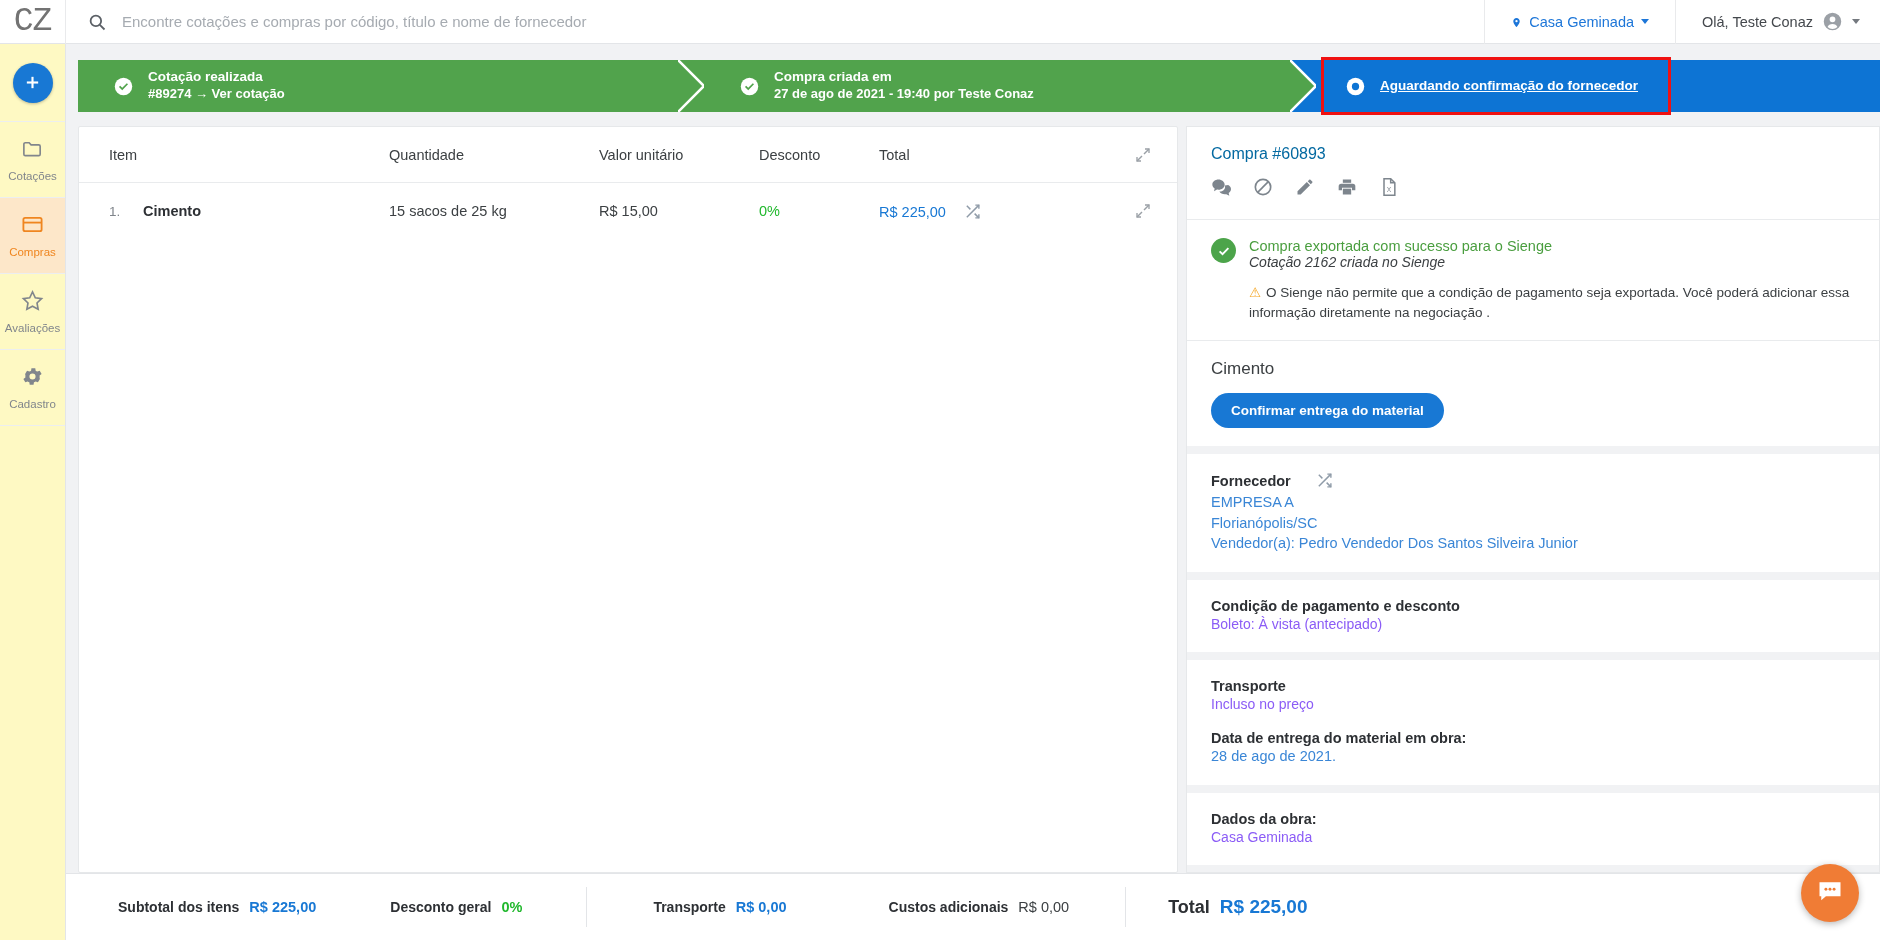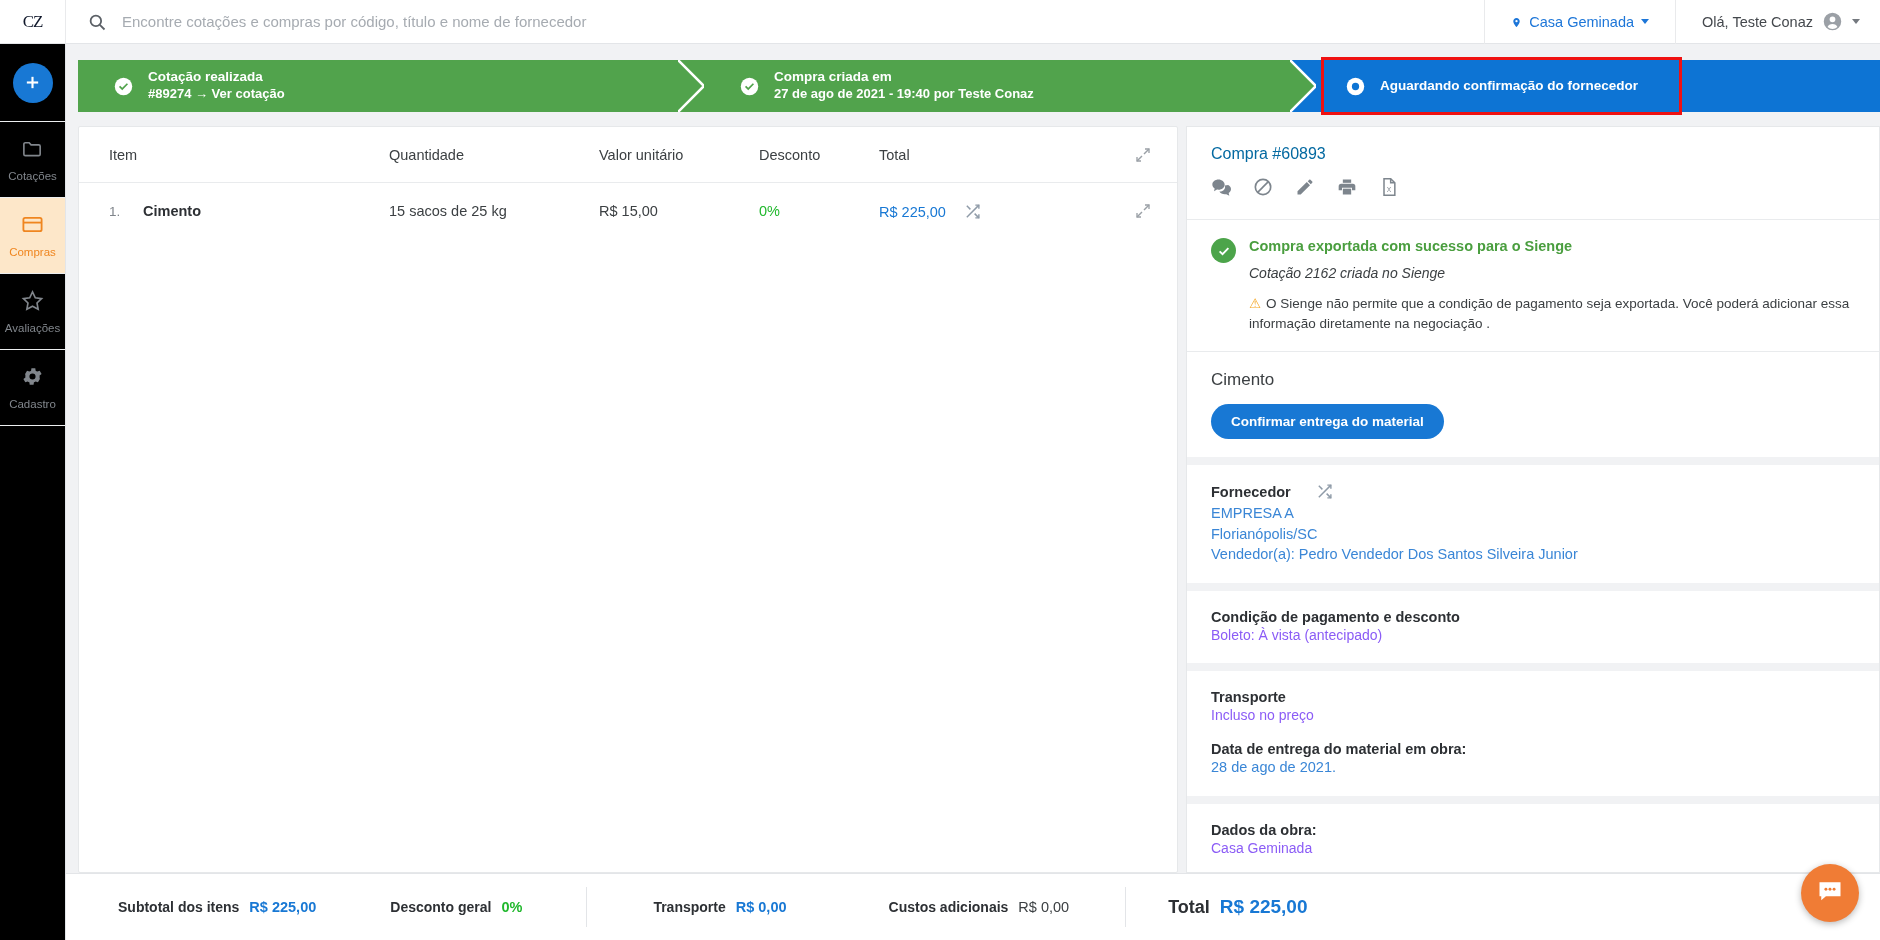--- a/index.html
+++ b/index.html
@@ -15,22 +15,22 @@
   .topbar {
     position: absolute; top: 0; left: 0; width: 1880px; height: 44px;
     background: #ffffff; display: flex; align-items: center;
     border-bottom: 1px solid #e3e5e8; z-index: 30;
   }
   .logo-box {
     width: 66px; height: 44px; display: flex; align-items: center;
     justify-content: center; border-right: 1px solid #e9eaec;
   }
   .logo-text {
-    font-size: 17px; font-weight: 400; color: #0f172a;
-    letter-spacing: -1px; font-family: Liberation Serif, serif;
+    font-size: 33px; font-weight: 400; color: #737373;
+    letter-spacing: -1px; font-family: Liberation Mono, monospace;
   }
   .search-wrap { flex: 1; display: flex; align-items: center; padding-left: 22px; height: 44px; }
   .search-icon { width: 18px; height: 18px; flex: 0 0 18px; margin-right: 16px; color: #5b6066; }
   .search-input {
     border: none; outline: none; font-size: 15px; color: #3c4043;
     width: 100%; height: 40px; background: transparent;
     font-family: "Liberation Sans", sans-serif;
   }
   .search-input::placeholder { color: #a6abb1; }
   .top-right { display: flex; align-items: center; height: 44px; }
@@ -46,21 +46,21 @@
   .user-sel {
     display: flex; align-items: center; gap: 9px; height: 44px;
     padding: 0 20px 0 26px; border-left: 1px solid #e9eaec; cursor: pointer; text-align: right;
   }
   .user-name { color: #44484d; font-size: 14.5px; }
   .avatar-icon { width: 21px; height: 21px; color: #9ba0a6; }
 
   
   .sidebar {
     position: absolute; top: 44px; left: 0; width: 66px; height: 896px;
-    background: #000000; border-right: 1px solid #e3e5e8; z-index: 20;
+    background: #fef9c3; border-right: 1px solid #e3e5e8; z-index: 20;
   }
   .plus-wrap { height: 78px; display: flex; align-items: center; justify-content: center;
     border-bottom: 1px solid #eceef0; }
   .plus-btn {
     width: 40px; height: 40px; border-radius: 50%; background: #1878d4;
     display: flex; align-items: center; justify-content: center; cursor: pointer;
     box-shadow: 0 1px 3px rgba(0,0,0,.25);
   }
   .plus-btn svg { width: 17px; height: 17px; color: #ffffff; }
   .nav-item {
@@ -80,21 +80,21 @@
   }
   .step.green { background: #51a34c; }
   .step.blue  { background: #0d74d4; }
   .step .arrow-r {
     position: absolute; right: -26px; top: 0; width: 26px; height: 52px; z-index: 3;
   }
   .step-check { width: 19px; height: 19px; flex: 0 0 19px; margin-right: 15px; }
   .step-txt { line-height: 1.25; font-size: 13.5px; font-weight: bold; }
   .step-txt .l2 { font-size: 13px; }
   .step-highlight { outline: 3px solid #ef1111; outline-offset: 0px; }
-  #step3 { padding-right: 41px; }
+  #step3 { padding-right: 30px; text-decoration: underline; }
   .stepper-bluebg {
     position: absolute; top: 60px; left: 1290px; width: 590px; height: 52px;
     background: #0d74d4; z-index: 8;
   }
 
   
   .table-panel {
     position: absolute; top: 126px; left: 78px; width: 1100px; height: 747px;
     background: #ffffff; border: 1px solid #e6e8ea; border-radius: 2px;
   }
@@ -127,21 +127,21 @@
   .rp-sec.thin { border-bottom: 1px solid #e9ebed; }
   .rp-title { font-size: 16px; color: #0369a1; margin-bottom: 14px; }
   .rp-icons { display: flex; gap: 22px; align-items: center; }
   .rp-icons svg { width: 20px; height: 20px; color: #7d858d; cursor: pointer; }
   .succ-row { display: flex; gap: 13px; align-items: flex-start; }
   .succ-check {
     width: 25px; height: 25px; flex: 0 0 25px; border-radius: 50%;
     background: #4ca44a; display: flex; align-items: center; justify-content: center;
   }
   .succ-check svg { width: 14px; height: 14px; color: #fff; }
-  .succ-title { color: #4a9e3f; font-weight: bold; font-size: 14.5px; margin-bottom: 11px; }
+  .succ-title { color: #4a9e3f; font-weight: normal; font-size: 14.5px; }
   .succ-sub { color: #3c4043; font-size: 14px; font-style: italic; margin-bottom: 13px; }
   .warn-line { font-size: 13.5px; color: #3c4043; line-height: 1.45; }
   .warn-ic { color: #f5a623; margin-right: 5px; }
   .cimento-t { font-size: 17px; color: #3c4043; margin-bottom: 14px; }
   .btn-primary {
     background: #1878d4; color: #fff; border: none; border-radius: 18px;
     padding: 10px 20px; font-size: 13.5px; font-weight: bold; cursor: pointer;
     font-family: "Liberation Sans", sans-serif;
   }
   .lbl-b { font-weight: bold; font-size: 14.5px; color: #2d3034; }

